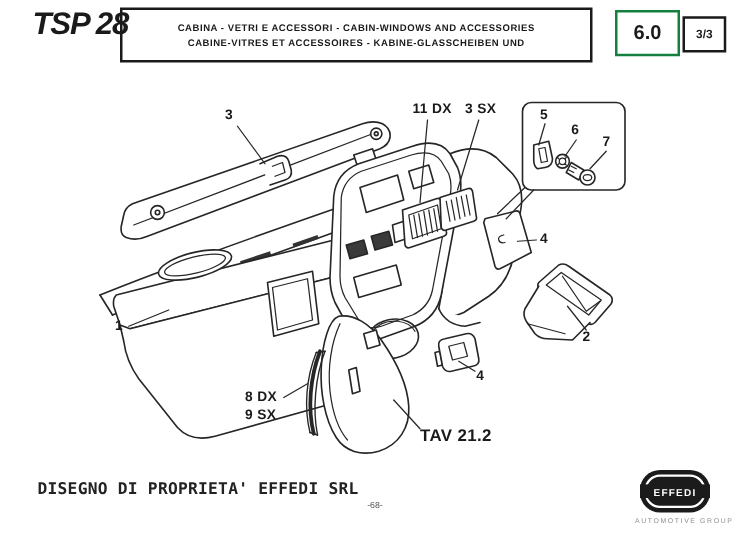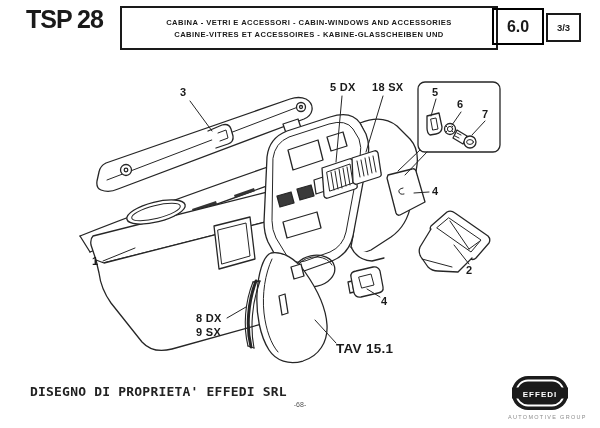--- a/index.html
+++ b/index.html
@@ -1,25 +1,25 @@
 <!DOCTYPE html>
 <html><head>
 <meta charset="utf-8">
 <style>
   html,body{margin:0;padding:0;background:#e8e8e8;}
   #page{position:relative;width:600px;height:428px;background:#ffffff;
         font-family:"Liberation Sans","DejaVu Sans",sans-serif;color:#1a1a1a;overflow:hidden;}
   
   #doc-code{position:absolute;left:26px;top:5px;font-size:25px;font-weight:bold;
-            letter-spacing:-1px;font-family:"Liberation Sans",sans-serif;}
-  #title-box{position:absolute;left:120px;top:6px;width:374px;height:40px;
+            letter-spacing:-1px;font-family:"Liberation Sans",sans-serif;font-style:italic;}
+  #title-box{position:absolute;left:96px;top:6px;width:374px;height:40px;
              border:2px solid #1a1a1a;display:flex;flex-direction:column;
              justify-content:center;align-items:center;gap:1px;}
   .title-line{font-size:7.6px;font-weight:bold;letter-spacing:.45px;line-height:11px;white-space:nowrap;}
-  #section-box{position:absolute;left:492px;top:8px;width:48px;height:33px;border:2px solid #000000;
+  #section-box{position:absolute;left:492px;top:8px;width:48px;height:33px;border:2px solid #15803d;
                display:flex;align-items:center;justify-content:center;font-size:16px;font-weight:bold;}
   #sheet-box{position:absolute;left:546px;top:13px;width:31px;height:25px;border:2px solid #1a1a1a;
              display:flex;align-items:center;justify-content:center;font-size:9.5px;font-weight:bold;}
   
   .callout{position:absolute;font-size:11px;font-weight:600;letter-spacing:.3px;white-space:nowrap;}
   #tav-ref{position:absolute;left:336px;top:341px;font-size:13.5px;font-weight:bold;letter-spacing:.3px;}
   
   #property-notice{position:absolute;left:30px;top:384px;font-family:"DejaVu Sans Mono","Liberation Mono",monospace;
                    font-size:13px;font-weight:bold;letter-spacing:.2px;color:#222;}
   #page-number{position:absolute;left:270px;top:401px;width:60px;text-align:center;font-size:7px;color:#555;}
@@ -188,32 +188,32 @@
       <path d="M429,192 L414,193"></path>
       <path d="M103,261 L135,248"></path>
       <path d="M469,264 L454,245"></path>
       <path d="M380,297 L367,289"></path>
       <path d="M227,318 L246,307"></path>
       <path d="M315,320 L336,343"></path>
     </g>
   </svg>
 
   <div class="callout" style="left:180px;top:86px">3</div>
-  <div class="callout" style="left:330px;top:81px">5 DX</div>
-  <div class="callout" style="left:372px;top:81px">18 SX</div>
+  <div class="callout" style="left:330px;top:81px">11 DX</div>
+  <div class="callout" style="left:372px;top:81px">3 SX</div>
   <div class="callout" style="left:432px;top:86px">5</div>
   <div class="callout" style="left:457px;top:98px">6</div>
   <div class="callout" style="left:482px;top:108px">7</div>
   <div class="callout" style="left:432px;top:185px">4</div>
   <div class="callout" style="left:92px;top:255px">1</div>
   <div class="callout" style="left:466px;top:264px">2</div>
   <div class="callout" style="left:381px;top:295px">4</div>
   <div class="callout" style="left:196px;top:312px">8 DX</div>
   <div class="callout" style="left:196px;top:326px">9 SX</div>
-  <div id="tav-ref">TAV 15.1</div>
+  <div id="tav-ref">TAV 21.2</div>
 
   <div id="property-notice">DISEGNO DI PROPRIETA' EFFEDI SRL</div>
   <div id="page-number">-68-</div>
 
   <div id="logo">
     <svg width="70" height="48" viewBox="0 0 70 48">
       <rect x="4" y="2" width="56" height="34" rx="16" fill="#1b1b1b" stroke="none"></rect>
       <rect x="8.5" y="6.5" width="47" height="25" rx="11.5" fill="none" stroke="#ffffff" stroke-width="1.8"></rect>
       <rect x="4" y="13.5" width="56" height="11" fill="#1b1b1b" stroke="none"></rect>
       <text x="32" y="22.5" fill="#ffffff" stroke="none" text-anchor="middle" font-family="Liberation Sans, sans-serif" font-size="8" font-weight="bold" letter-spacing="1">EFFEDI</text>

